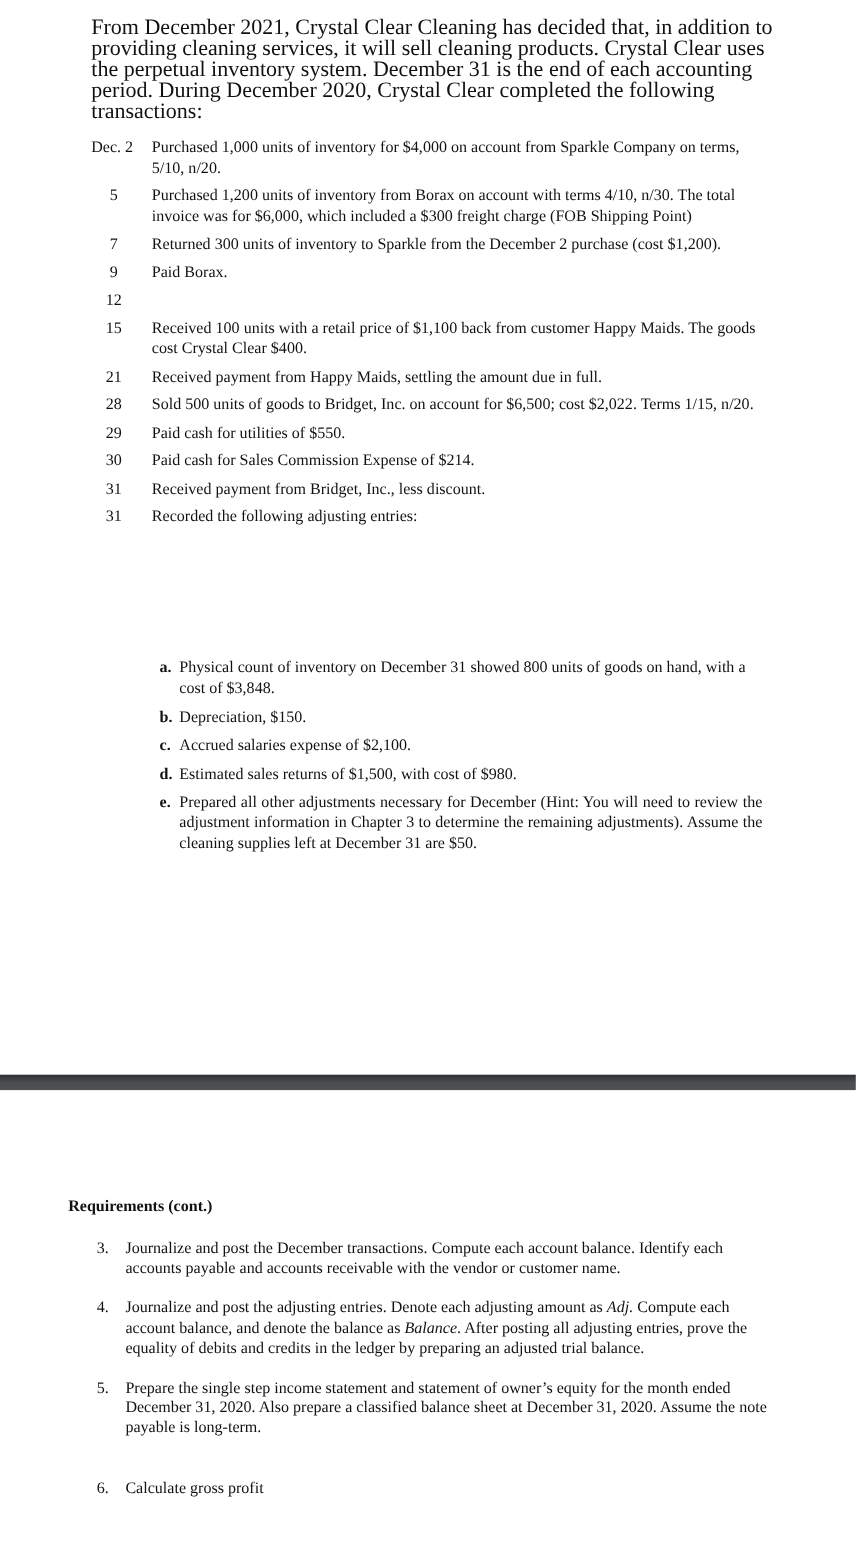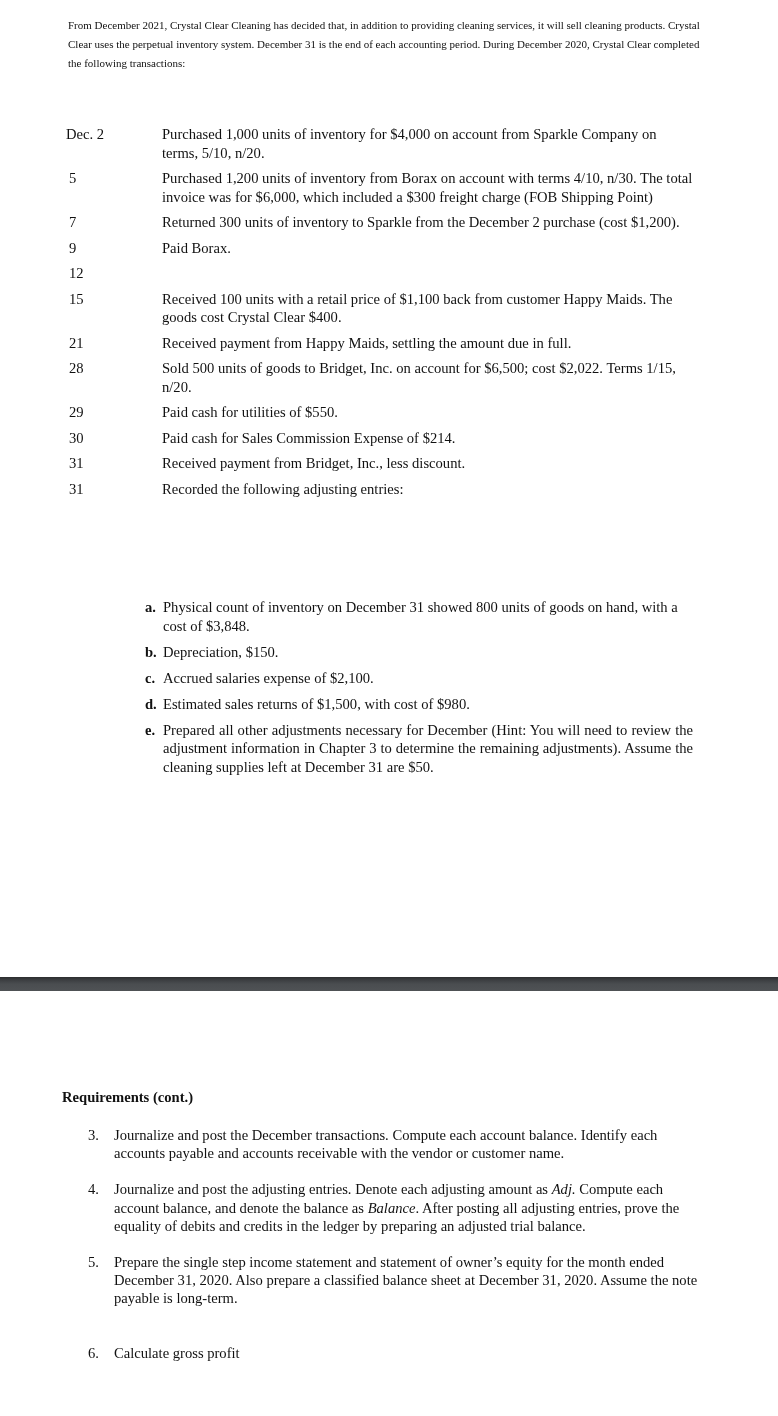--- a/index.html
+++ b/index.html
@@ -16,52 +16,52 @@
       color: #111111;
     }
     .page {
       position: absolute;
       left: 0;
       top: 0;
       width: 778px;
     }
     .intro {
       position: absolute;
-      left: 68px;
+      left: 83px;
       top: 16px;
       width: 640px;
-      font-size: 11px;
+      font-size: 20px;
       line-height: 19px;
     }
     .txn-list {
       position: absolute;
       left: 66px;
       top: 125px;
       width: 640px;
     }
     .txn {
       display: flex;
       font-size: 14.6px;
       line-height: 18.5px;
       margin-bottom: 7px;
     }
     .txn-date {
       width: 72px;
       flex: 0 0 72px;
       padding-left: 0;
+      text-align: center;
     }
     .txn-date.num {
       padding-left: 3px;
       width: 69px;
       flex: 0 0 69px;
     }
     .txn-desc {
       flex: 1;
       padding-right: 10px;
-      margin-left: 24px;
     }
     .txn-desc .tint {
       color: #2b2e3a;
     }
     .adj-list {
       position: absolute;
       left: 145px;
       top: 598px;
       width: 548px;
     }

